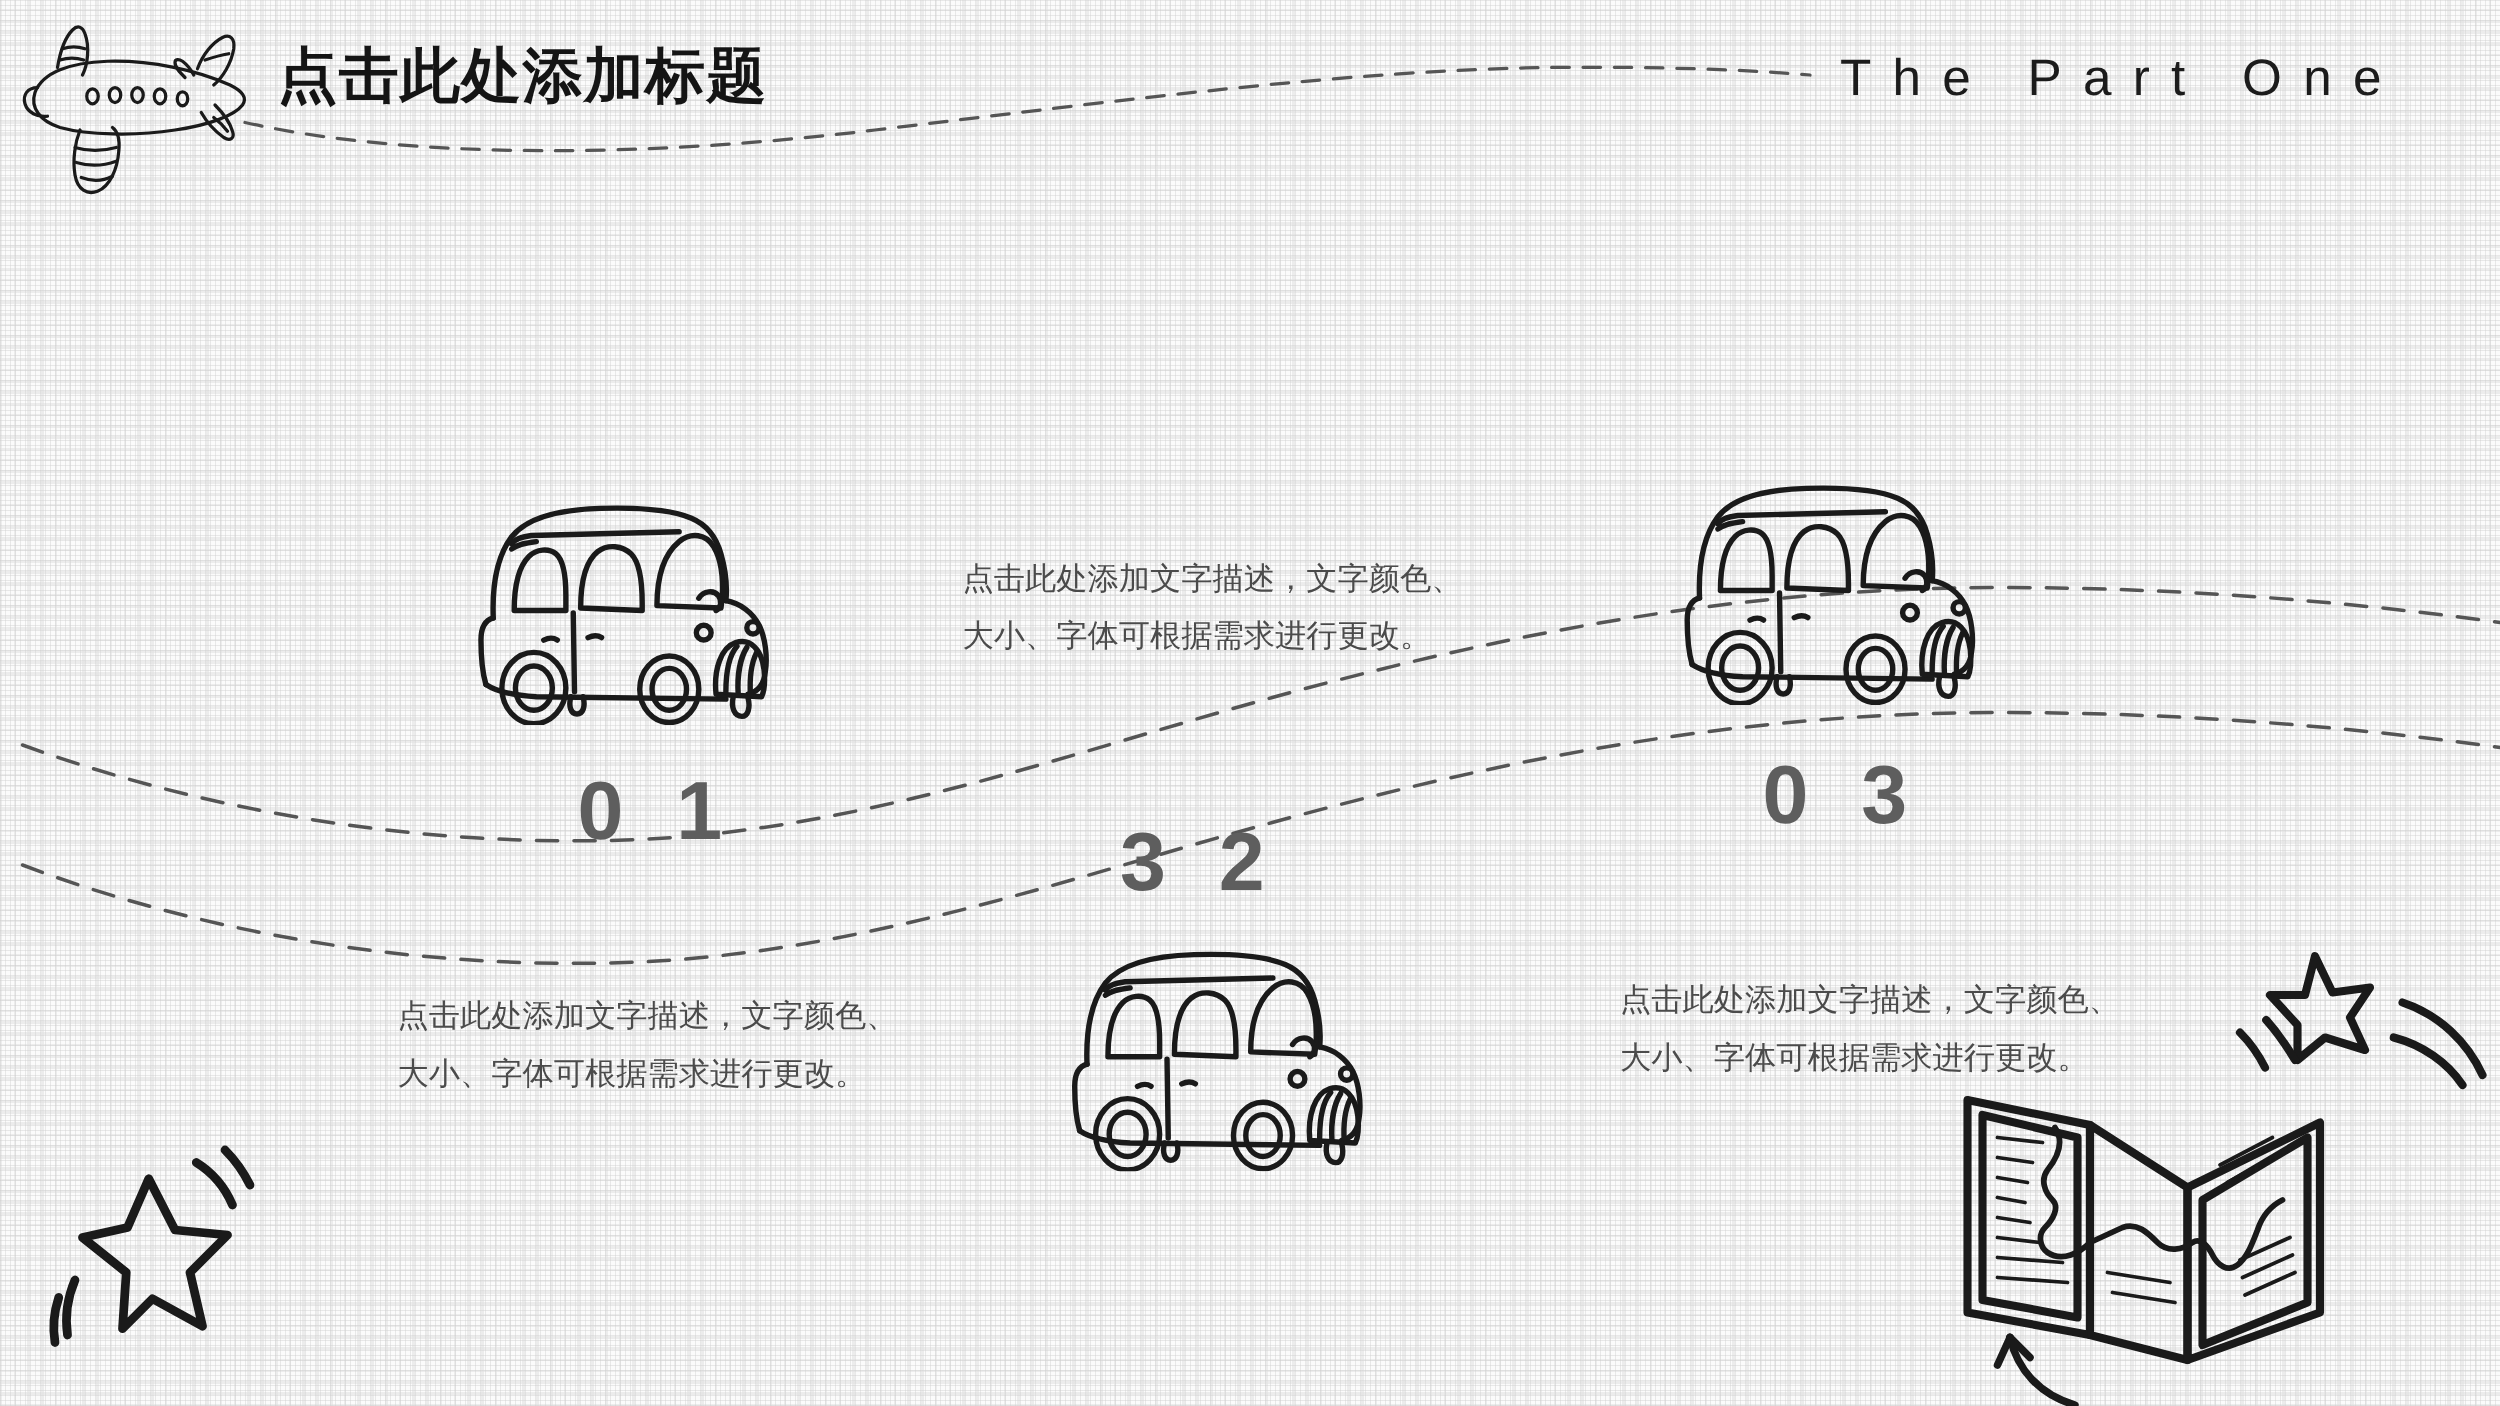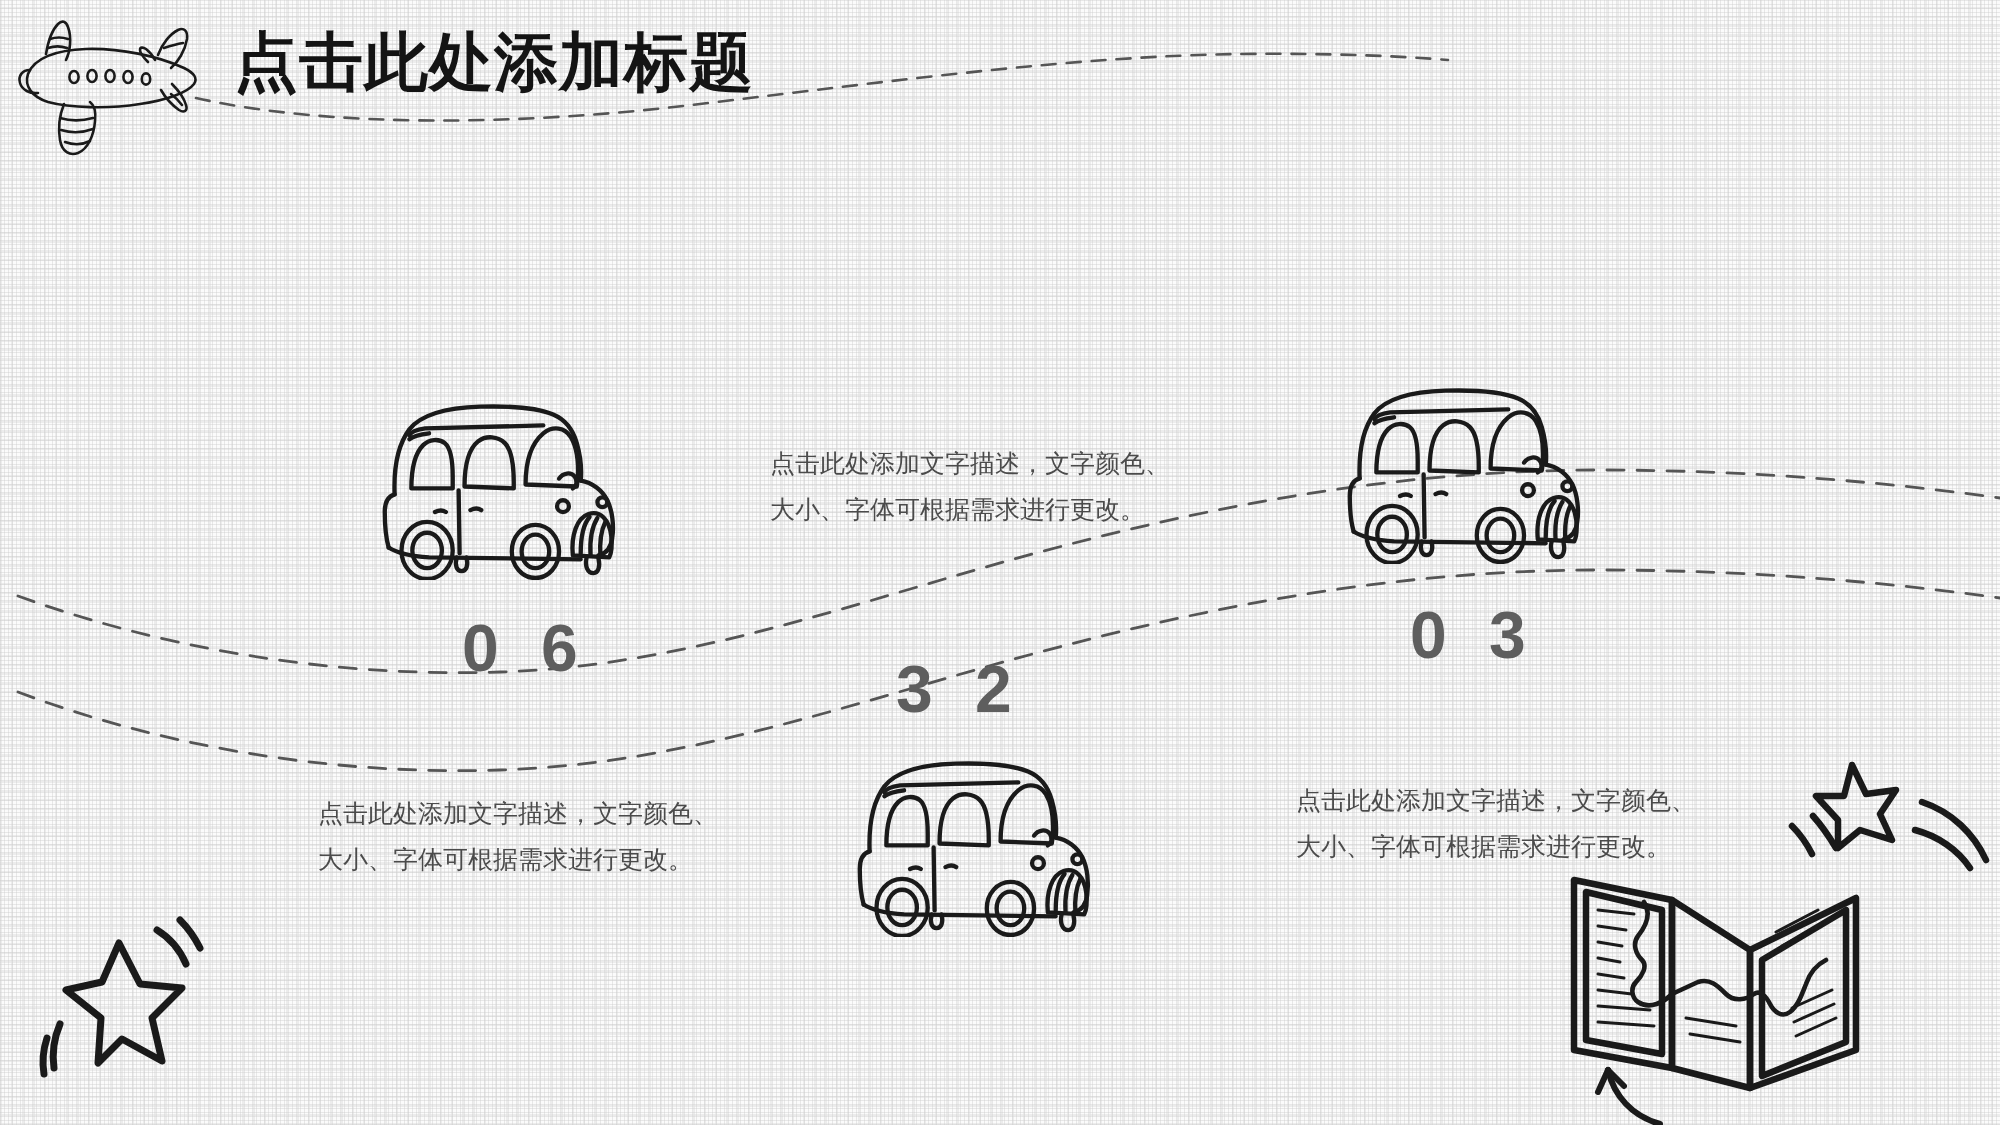--- a/index.html
+++ b/index.html
@@ -18,22 +18,22 @@
       repeating-linear-gradient(90deg, rgba(205,205,205,.42) 0px, rgba(205,205,205,.42) 1px, rgba(0,0,0,0) 1px, rgba(0,0,0,0) 4px),
       repeating-linear-gradient(0deg, rgba(224,224,224,.55) 0px, rgba(224,224,224,.55) 2px, rgba(0,0,0,0) 2px, rgba(0,0,0,0) 9px),
       repeating-linear-gradient(90deg, rgba(224,224,224,.55) 0px, rgba(224,224,224,.55) 2px, rgba(0,0,0,0) 2px, rgba(0,0,0,0) 11px);
     overflow:hidden;
   }
   .layer{position:absolute;top:0;left:0;width:2000px;height:1125px;pointer-events:none;}
 
   
   #plane{position:absolute;left:8px;top:8px;width:215px;height:150px;}
   #title{
-    position:absolute;left:234px;top:22px;
-    font-size:64px;line-height:80px;font-weight:700;color:#141414;
+    position:absolute;left:222px;top:22px;
+    font-size:48px;line-height:80px;font-weight:700;color:#141414;
     letter-spacing:1px;white-space:nowrap;
   }
   #part-label{
     position:absolute;left:1472px;top:34px;
     font-size:41px;line-height:56px;font-weight:300;color:#1b1b1b;
     letter-spacing:17px;white-space:nowrap;
   }
 
   
   .num{
@@ -99,20 +99,21 @@
 
       <path d="M 56 96 C 52 106 50 120 52 132 C 54 144 62 148 70 145 C 80 141 86 127 87 113
                C 88 104 86 97 82 94"></path>
       <path d="M 52 110 C 62 113 74 113 85 110"></path>
       <path d="M 53 122 C 63 125 74 125 85 121"></path>
       <path d="M 57 134 C 65 137 74 137 82 133"></path>
     </g>
   </svg>
 
   <div id="title">点击此处添加标题</div>
+  <div id="part-label">The  Part  One</div>
 
   <svg class="layer" viewBox="0 0 2000 1125">
     <path d="M 18 596 C 150 644 320 678 500 672 C 690 666 860 600 1040 552
              C 1220 504 1400 470 1600 470 C 1760 470 1900 484 2000 498" fill="none" stroke="#555" stroke-width="2.8" stroke-dasharray="17 13" stroke-linecap="round"></path>
     <path d="M 18 692 C 150 742 320 776 500 770 C 690 764 860 700 1040 652
              C 1220 604 1400 570 1600 570 C 1760 570 1900 584 2000 598" fill="none" stroke="#555" stroke-width="2.8" stroke-dasharray="17 13" stroke-linecap="round"></path>
   </svg>
 
   <svg class="bus" id="bus-01" viewBox="0 0 260 195">
     <g fill="none" stroke="#1a1a1a" stroke-width="4.4" stroke-linecap="round" stroke-linejoin="round">
@@ -210,21 +211,21 @@
       <path d="M 234 171 C 233 156 235 144 239 136"></path>
       <ellipse cx="58" cy="165" rx="26" ry="29"></ellipse>
       <ellipse cx="58" cy="165" rx="15" ry="18"></ellipse>
       <ellipse cx="168" cy="166" rx="24" ry="27"></ellipse>
       <ellipse cx="168" cy="166" rx="14" ry="17"></ellipse>
       <path d="M 88 172 C 86 180 88 186 93 186 C 98 186 100 180 98 172"></path>
       <path d="M 220 172 C 218 181 221 188 227 188 C 232 188 234 181 232 173"></path>
     </g>
   </svg>
 
-  <div class="num" id="num-01">0 6</div>
+  <div class="num" id="num-01">0 1</div>
   <div class="num" id="num-02">3 2</div>
   <div class="num" id="num-03">0 3</div>
 
   <div class="para" id="para-01">
     <div>点击此处添加文字描述，文字颜色、</div>
     <div>大小、字体可根据需求进行更改。</div>
   </div>
   <div class="para" id="para-02">
     <div>点击此处添加文字描述，文字颜色、</div>
     <div>大小、字体可根据需求进行更改。</div>

